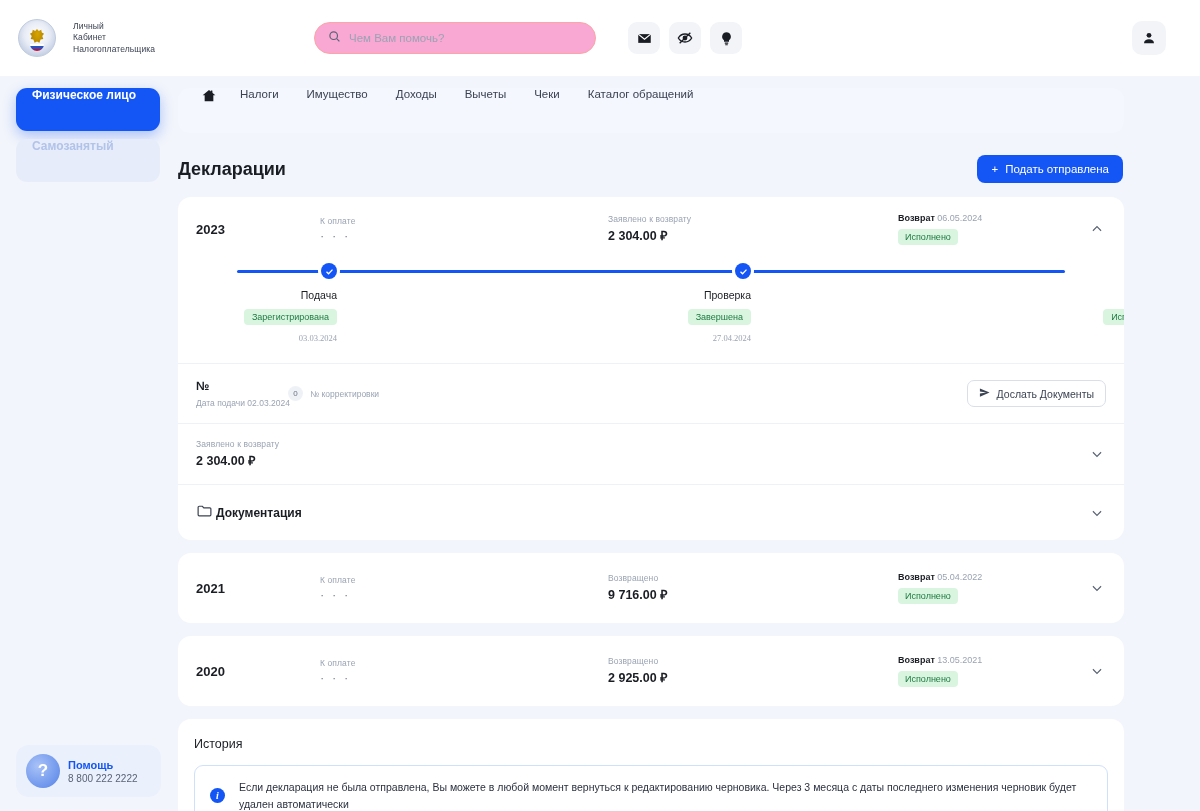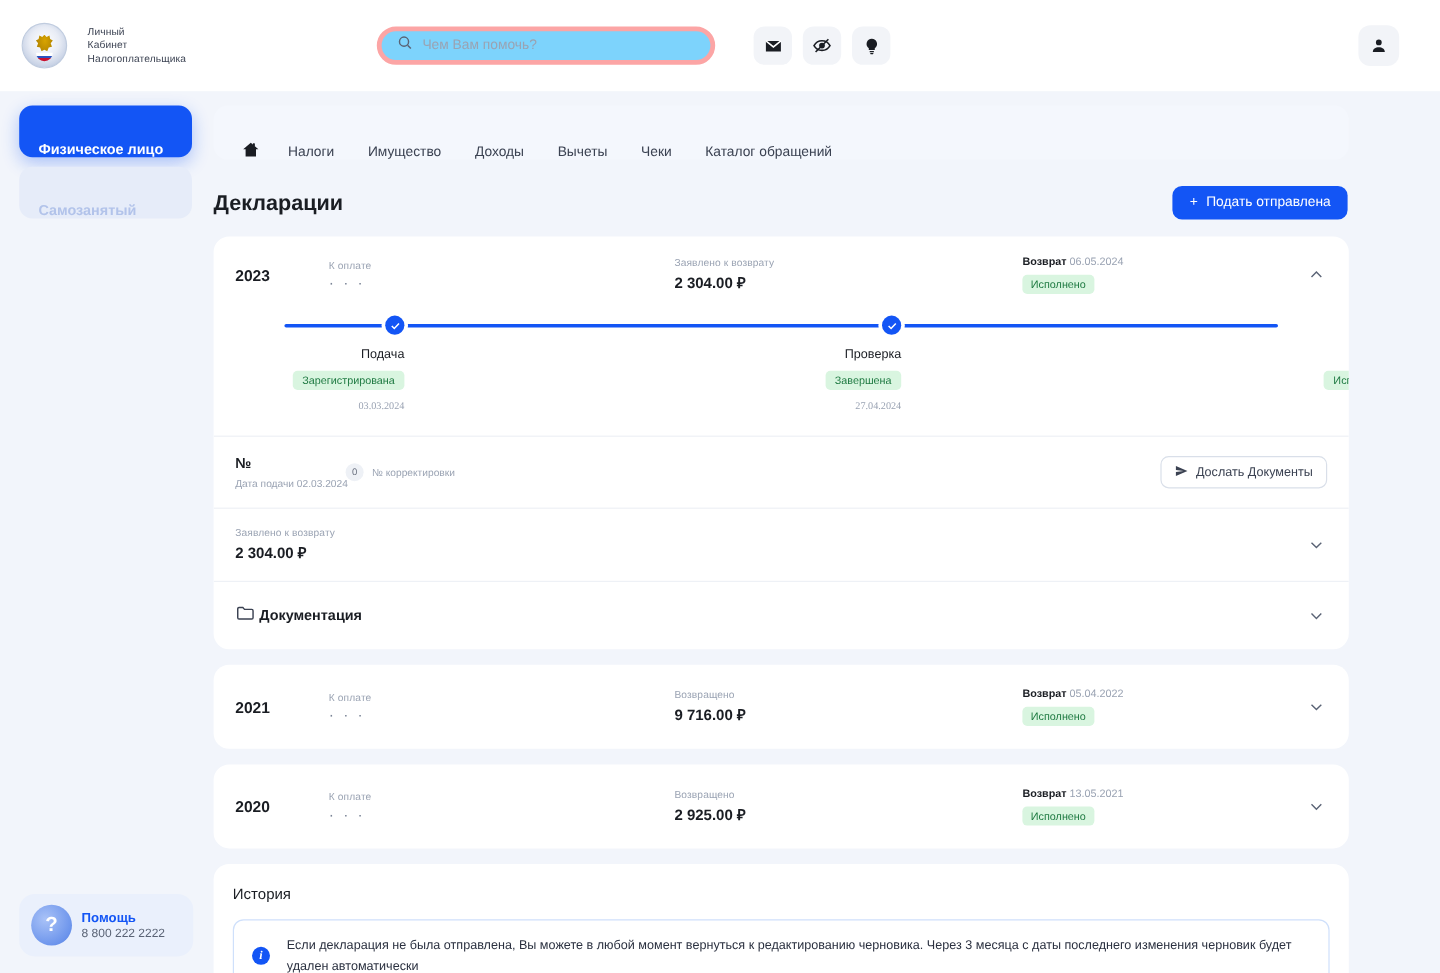--- a/index.html
+++ b/index.html
@@ -34,22 +34,22 @@
   .emblem::after {
     content: ""; position: absolute; width: 14px; height: 7px; bottom: 5px; left: 50%;
     transform: translateX(-50%);
     background: linear-gradient(#ffffff 0 33%, #2a52be 33% 66%, #c8102e 66% 100%);
     border-radius: 0 0 7px 7px;
   }
   .brand-text { font-size: 8.5px; line-height: 11.5px; color: #3b4252; letter-spacing: .1px; }
 
   .search-wrap { margin-left: 146px; }
   .search-box {
-    width: 282px; height: 32px; border: 4px solid #fca5a5; border-radius: 18px;
-    background: #7dd3fc; display: flex; align-items: center; gap: 8px; padding: 0 13px;
+    width: 282px; height: 32px; border: 1px solid #fca5a5; border-radius: 18px;
+    background: #f9a8d4; display: flex; align-items: center; gap: 8px; padding: 0 13px;
   }
   .search-box input {
     border: none; outline: none; font-size: 11.5px; color: #3b4252;
     font-family: "Liberation Sans", sans-serif; flex: 1; background: transparent;
   }
   .search-box input::placeholder { color: #9aa3b3; }
   .ico-btn {
     width: 32px; height: 32px; border-radius: 9px; background: #f2f4f8;
     display: flex; align-items: center; justify-content: center; cursor: pointer;
     border: none;
@@ -58,21 +58,21 @@
   .avatar-btn {
     width: 34px; height: 34px; border-radius: 10px; background: #f2f4f8;
     display: flex; align-items: center; justify-content: center; cursor: pointer;
     margin-left: auto; margin-right: 16px;
   }
 
   
   .body-wrap { display: flex; flex: 1; min-height: 0; }
   .sidebar { width: 176px; flex: 0 0 176px; padding: 12px 16px 0 16px; position: relative; }
   .side-item {
-    height: 43px; border-radius: 11px; display: flex; align-items: flex-end;
+    height: 43px; border-radius: 11px; display: flex; align-items: flex-start;
     padding: 0 16px; font-size: 12px; font-weight: bold; margin-bottom: 8px; cursor: pointer;
   }
   .side-item.active { background: #1355f5; color: #fff; box-shadow: 0 5px 14px rgba(19,85,245,.32); }
   .side-item.muted { background: #e6ecf9; color: #b2c3ea; }
 
   .help-widget {
     position: absolute; left: 16px; bottom: 14px; width: 145px; height: 52px;
     background: #eaf0fc; border-radius: 13px; display: flex; align-items: center;
     gap: 8px; padding: 0 10px; cursor: pointer;
   }
@@ -86,41 +86,41 @@
     content: ""; position: absolute; right: -6px; top: 2px; width: 22px; height: 22px;
     border-radius: 50%; background: #4e7ce6; z-index: -1;
   }
   .help-txt-title { font-size: 11px; font-weight: bold; color: #1355f5; line-height: 14px; }
   .help-txt-phone { font-size: 10px; color: #5a6375; line-height: 13px; }
 
   
   .main { flex: 1; min-width: 0; padding: 12px 76px 0 2px; overflow: hidden; }
   .navbar {
     height: 45px; background: #f4f7fd; border-radius: 12px; display: flex;
-    align-items: flex-end; gap: 0; padding: 0 14px; margin-bottom: 22px;
+    align-items: flex-start; gap: 0; padding: 0 14px; margin-bottom: 22px;
   }
   .nav-home { width: 34px; display: flex; align-items: center; justify-content: center; cursor: pointer; }
   .nav-item { font-size: 11.5px; color: #3b4252; padding: 0 14px; cursor: pointer; white-space: nowrap; }
 
   .page-head { display: flex; align-items: center; margin-bottom: 14px; padding-right: 1px; }
   .page-title { font-size: 18px; font-weight: bold; color: #1a1d23; }
   .btn-primary {
     margin-left: auto; background: #1355f5; color: #fff; border: none; border-radius: 8px;
     height: 28px; padding: 0 14px; font-size: 11.5px; cursor: pointer;
     display: flex; align-items: center; gap: 7px; font-family: "Liberation Sans", sans-serif;
   }
 
   .card { background: #fff; border-radius: 13px; margin-bottom: 13px; overflow: hidden; }
   .decl-head {
     display: flex; align-items: center; padding: 16px 18px 14px 18px; position: relative;
     cursor: pointer;
   }
   .decl-year { font-size: 13px; font-weight: bold; width: 78px; flex: 0 0 78px; }
   .col { display: flex; flex-direction: column; gap: 3px; }
-  .col-pay { width: 288px; flex: 0 0 288px; }
+  .col-pay { width: 288px; flex: 0 0 288px; margin-left: 46px; }
   .col-amount { width: 290px; flex: 0 0 290px; }
   .lbl { font-size: 8.5px; color: #9aa3b3; letter-spacing: .1px; }
   .val-dots { font-size: 13px; color: #7a8496; letter-spacing: 2px; line-height: 14px; }
   .val-money { font-size: 12.5px; font-weight: bold; color: #1a1d23; }
   .ret-line { font-size: 9px; color: #9aa3b3; }
   .ret-line b { color: #1a1d23; font-size: 9px; }
   .badge-green {
     background: #d9f5e0; color: #1f7a42; font-size: 9px; border-radius: 4px;
     padding: 3px 7px; display: inline-block; align-self: flex-start; margin-top: 3px;
   }

